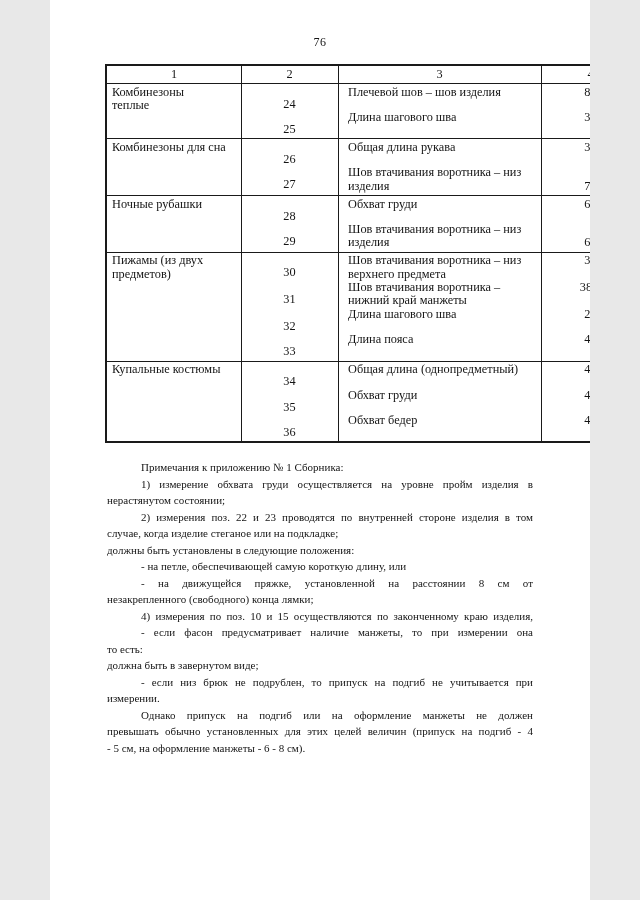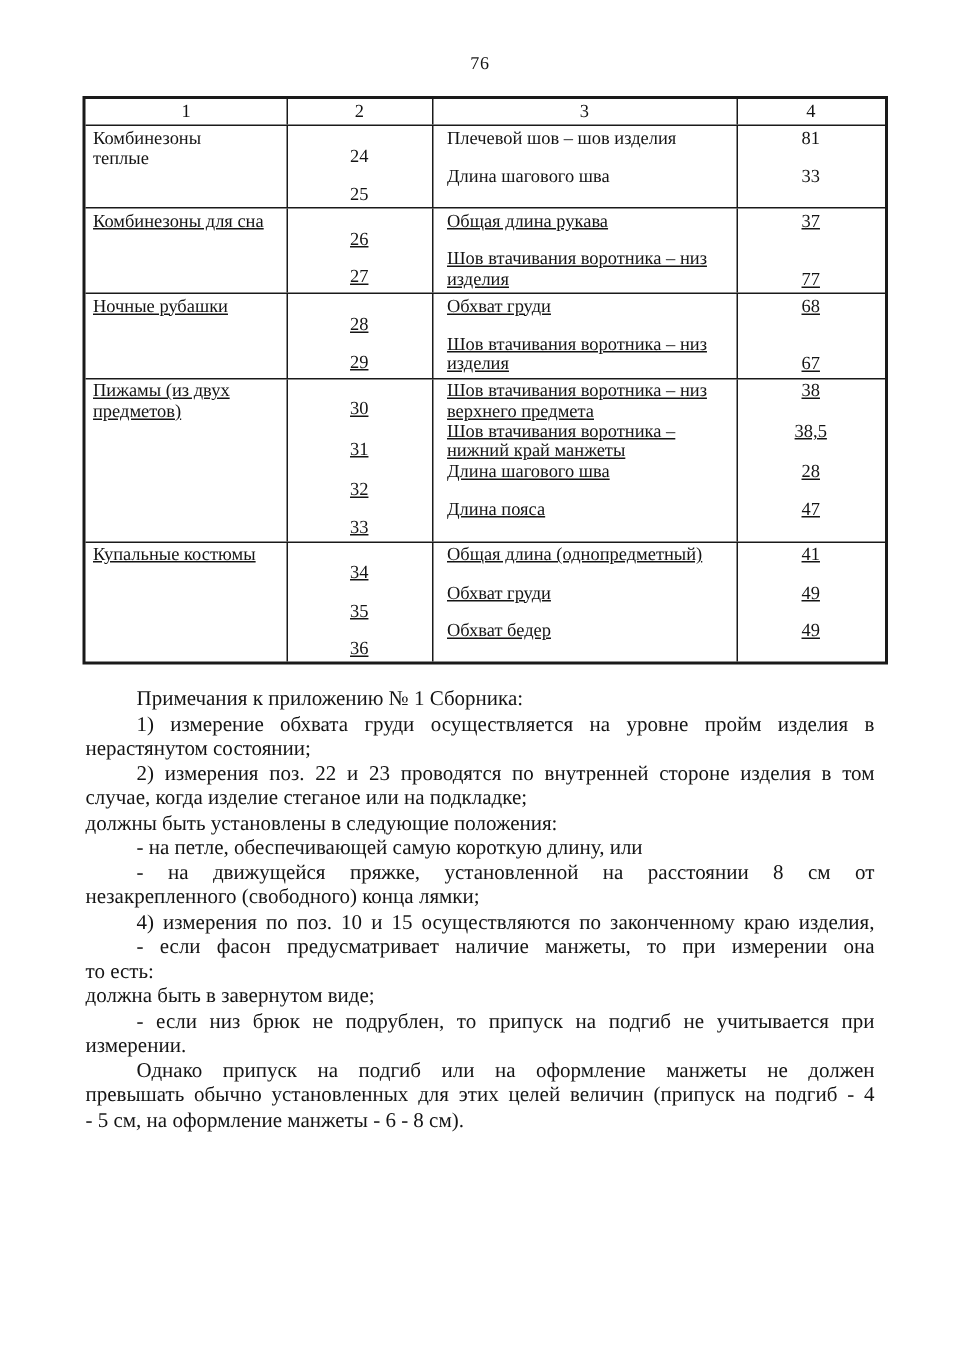--- a/index.html
+++ b/index.html
@@ -1,18 +1,18 @@
 <!DOCTYPE html>
 <html><head>
 <meta charset="utf-8">
 <style>
   html, body { margin: 0; padding: 0; background: #e8e8e8; }
   .page {
     position: relative;
-    width: 640px;
+    width: 540px;
     height: 900px;
     margin: 0 auto;
     background: #ffffff;
     color: #141414;
     font-family: "Liberation Serif", "DejaVu Serif", serif;
     overflow: hidden;
   }
   .page-number {
     padding-top: 36px;
     text-align: center;
@@ -48,21 +48,21 @@
     height: 17px;
     align-items: center;
   }
   .thead .hcell { text-align: center; }
 
   .group {
     display: grid;
     grid-template-columns: 134px 1fr;
     padding: 1.5px 0 2px 0;
   }
-  .group + .group { border-top: 1.5px solid #1a1a1a; text-decoration: underline; }
+  .group + .group { border-top: 1.5px solid #1a1a1a; }
 
   .name-cell { padding: 0 5px; }
   .name-line, .desc-line { white-space: nowrap; overflow: hidden; }
 
   .mrow {
     display: grid;
     grid-template-columns: 97px 203px 1fr;
   }
   .pos-cell { text-align: center; margin-top: 12px; }
   .desc-cell { padding: 0 10px; }
@@ -70,21 +70,21 @@
     display: flex;
     flex-direction: column;
     align-items: center;
   }
   .value-cell .val { white-space: nowrap; }
   .value-cell.v-last .val { margin-top: auto; }
 
   
   .notes {
     margin: 16px 57px 0 57px;
-    font-size: 14px;
+    font-size: 11px;
     line-height: 16.5px;
   }
   .note-line { text-align: left; white-space: nowrap; }
   .note-line.stretch {
     white-space: normal;
     text-align: justify;
     text-align-last: justify;
   }
   .note-line.indent { text-indent: 34px; }
 </style>

